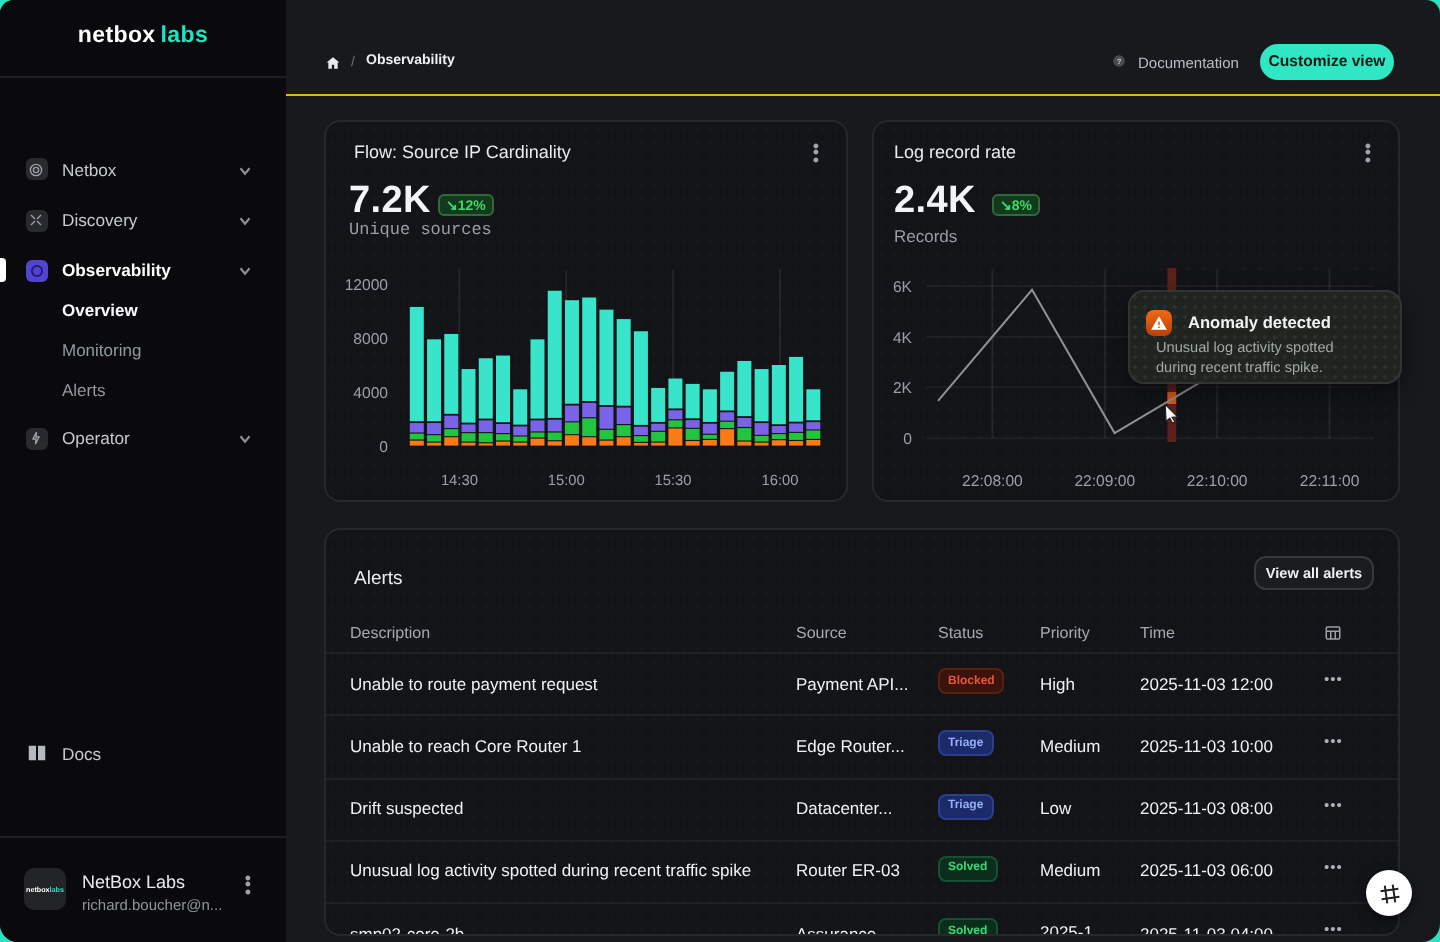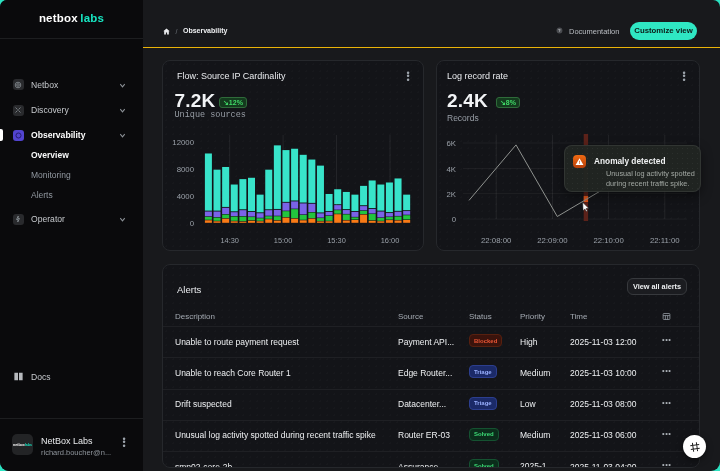--- a/index.html
+++ b/index.html
@@ -34,21 +34,21 @@
   .badge-g { position:absolute; height:11px; border-radius:3px; background:#143a1e; border:1px solid #2f6b3a;
              color:#41d968; font-size:7px; font-weight:bold; display:flex; align-items:center; padding:0 3px; }
   .subtt { position:absolute; font-size:8.5px; color:#989ea6; }
   
   #tip { position:absolute; left:550px; top:145px; width:137px; height:47px; border-radius:8px;
          background:rgba(33,37,34,0.97) radial-gradient(rgba(255,255,255,0.05) 0.8px, transparent 0.8px); background-size:5px 5px; border:1px solid rgba(255,255,255,0.08);
          box-shadow:0 4px 12px rgba(0,0,0,.45);margin-left:14px; }
   #tipico { position:absolute; left:8px; top:9px; width:13px; height:13px; border-radius:4px;
             background:linear-gradient(180deg,#f06a12,#b8400b); display:flex; align-items:center; justify-content:center; }
   #tipttl { position:absolute; left:29px; top:10px; font-size:8.3px; font-weight:bold; color:#f0f2f3; }
-  .tipbody { position:absolute; left:41px; font-size:7.3px; color:#a2a8a3; }
+  .tipbody { position:absolute; left:13px; font-size:7.3px; color:#a2a8a3; }
   
   .th { position:absolute; font-size:8px; color:#a4aab2; }
   .td { position:absolute; font-size:8.5px; color:#eff1f3; white-space:nowrap; }
   .rowline { position:absolute; left:0; width:538px; height:1px; background:rgba(255,255,255,0.055); }
   .pill { position:absolute; font-size:6px; font-weight:bold; border-radius:4px; padding:2.5px 4px; }
   .pill.blocked { background:#3a130c; color:#ea5535; border:1px solid #57200f; }
   .pill.triage { background:#1b2a68; color:#97aefc; border:1px solid #2c3e8e; }
   .pill.solved { background:#0b2d1b; color:#3cda75; border:1px solid #155231; }
   .rowdots { position:absolute; color:#aab0b6; font-size:7.5px; letter-spacing:0.5px; }
   #viewall { position:absolute; left:464px; top:12.5px; width:60px; height:17px; border-radius:6px;

